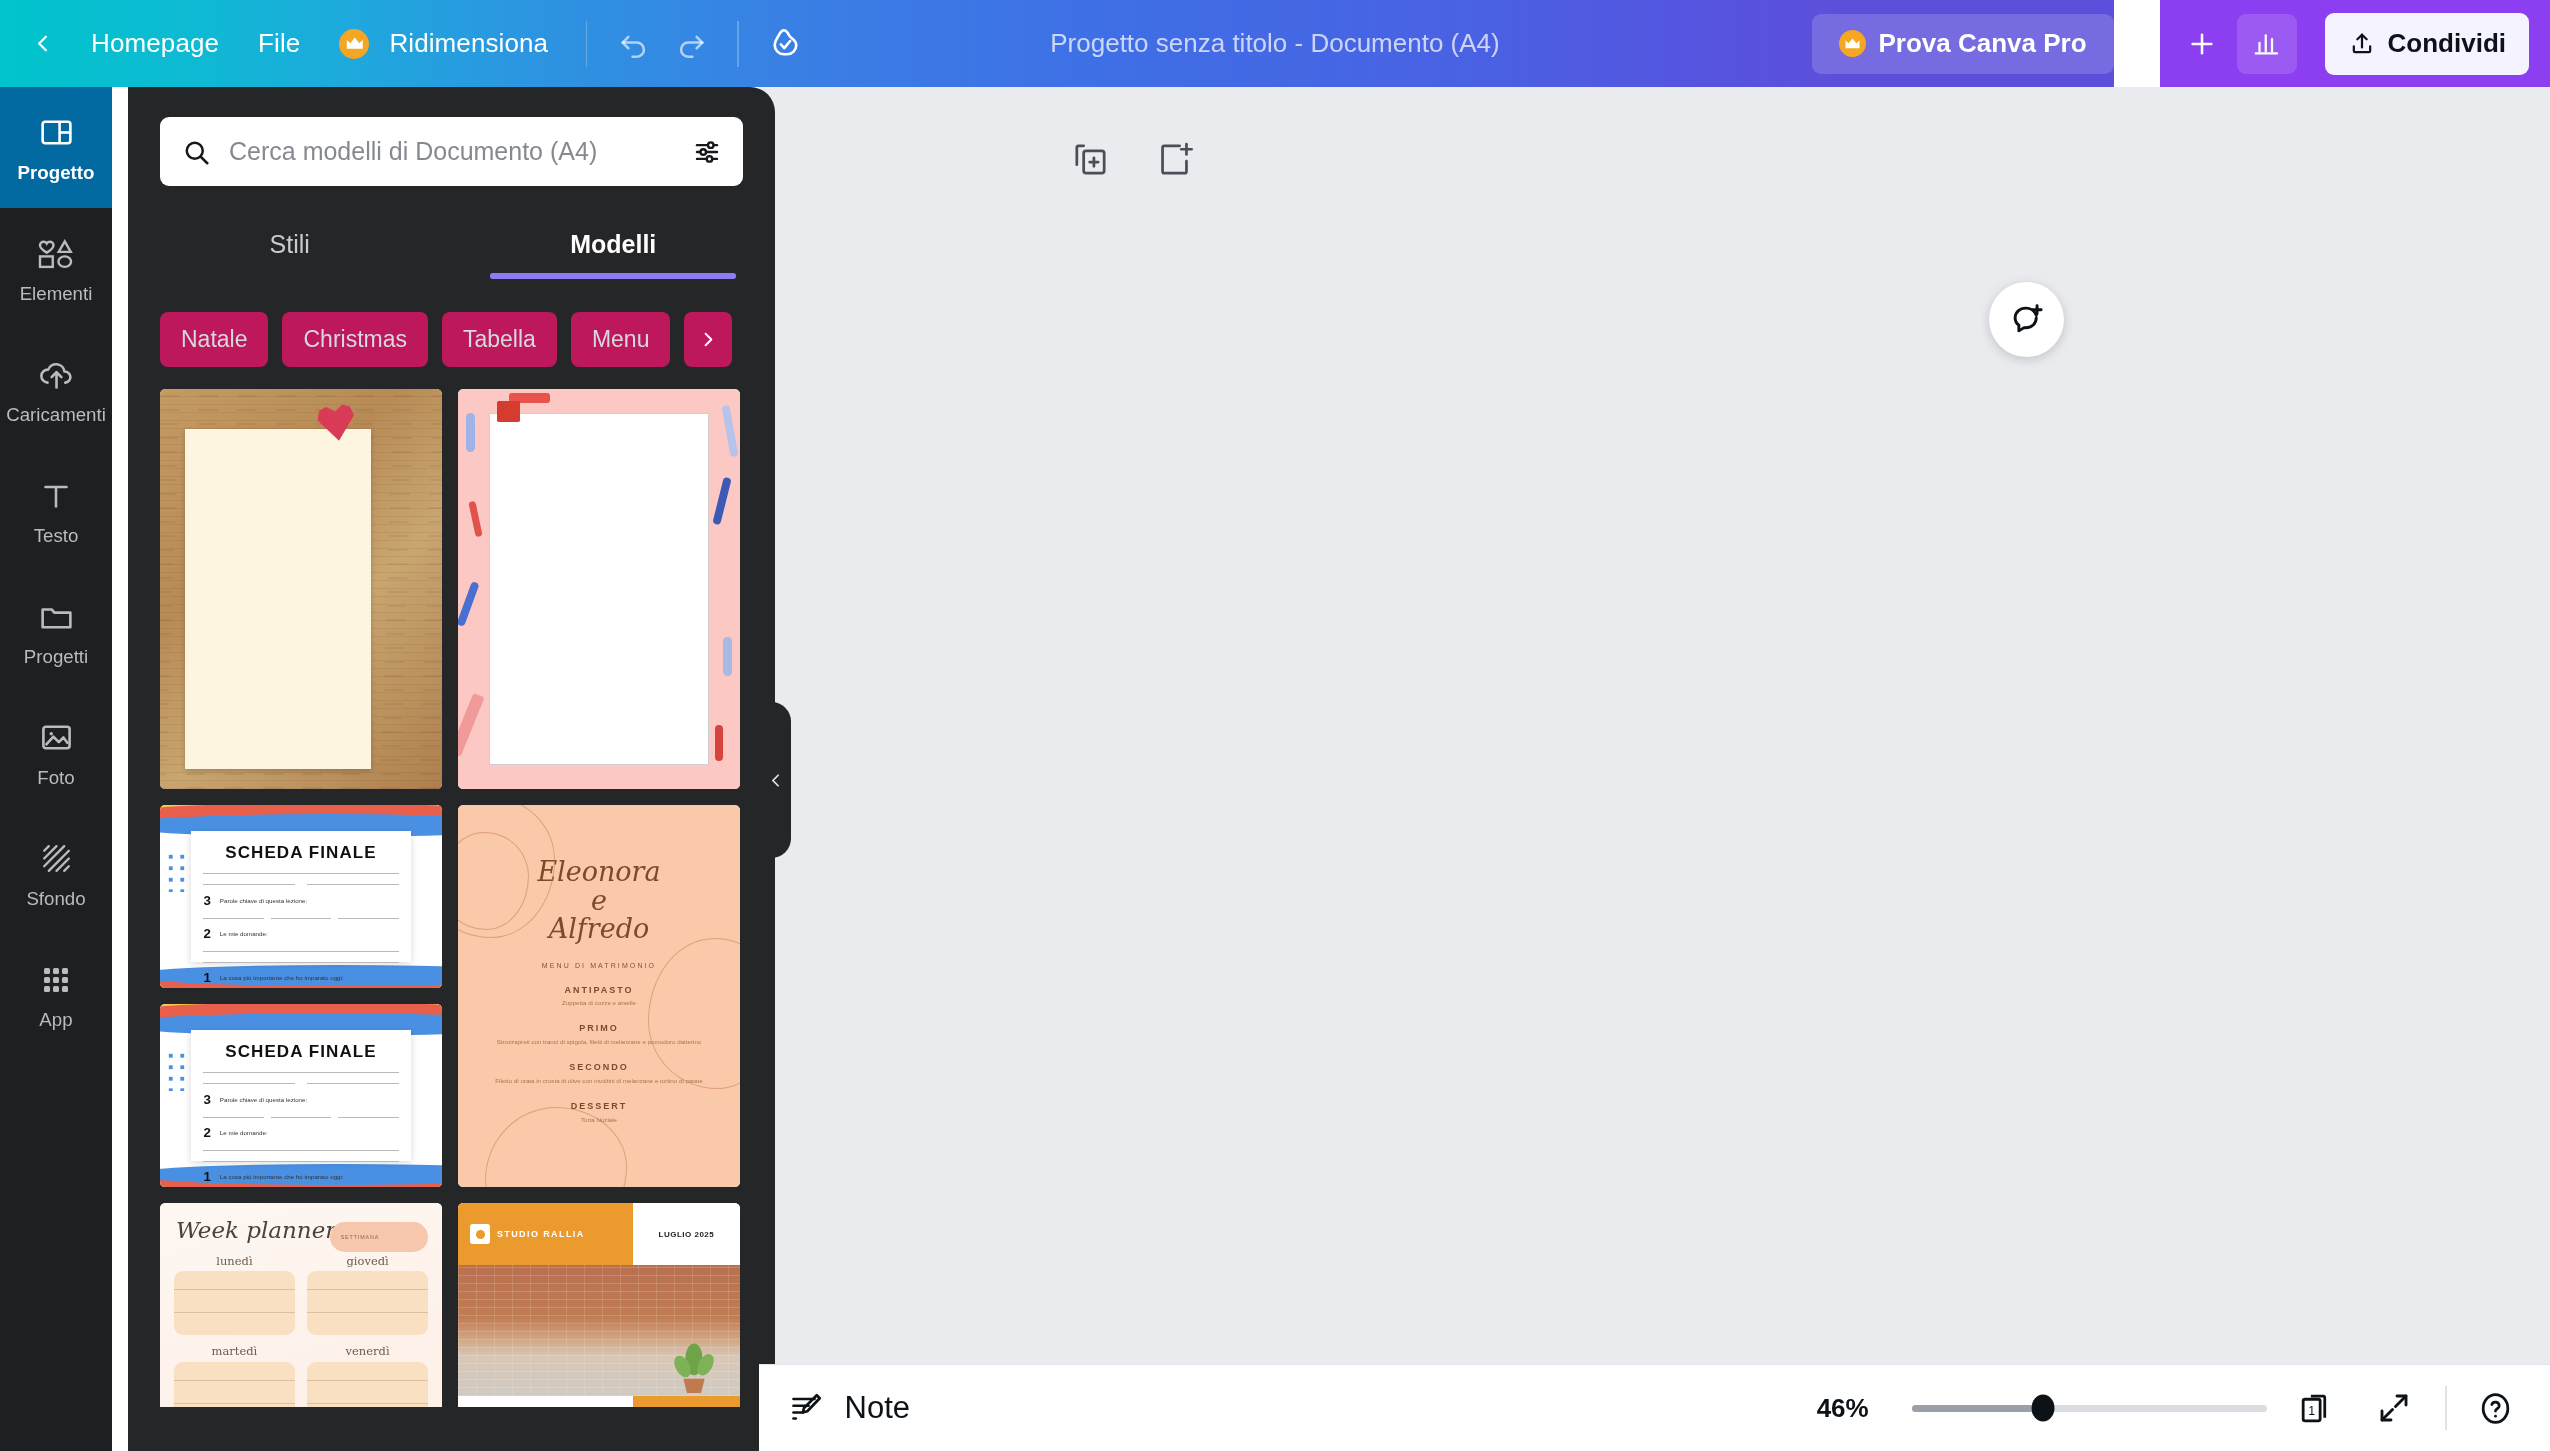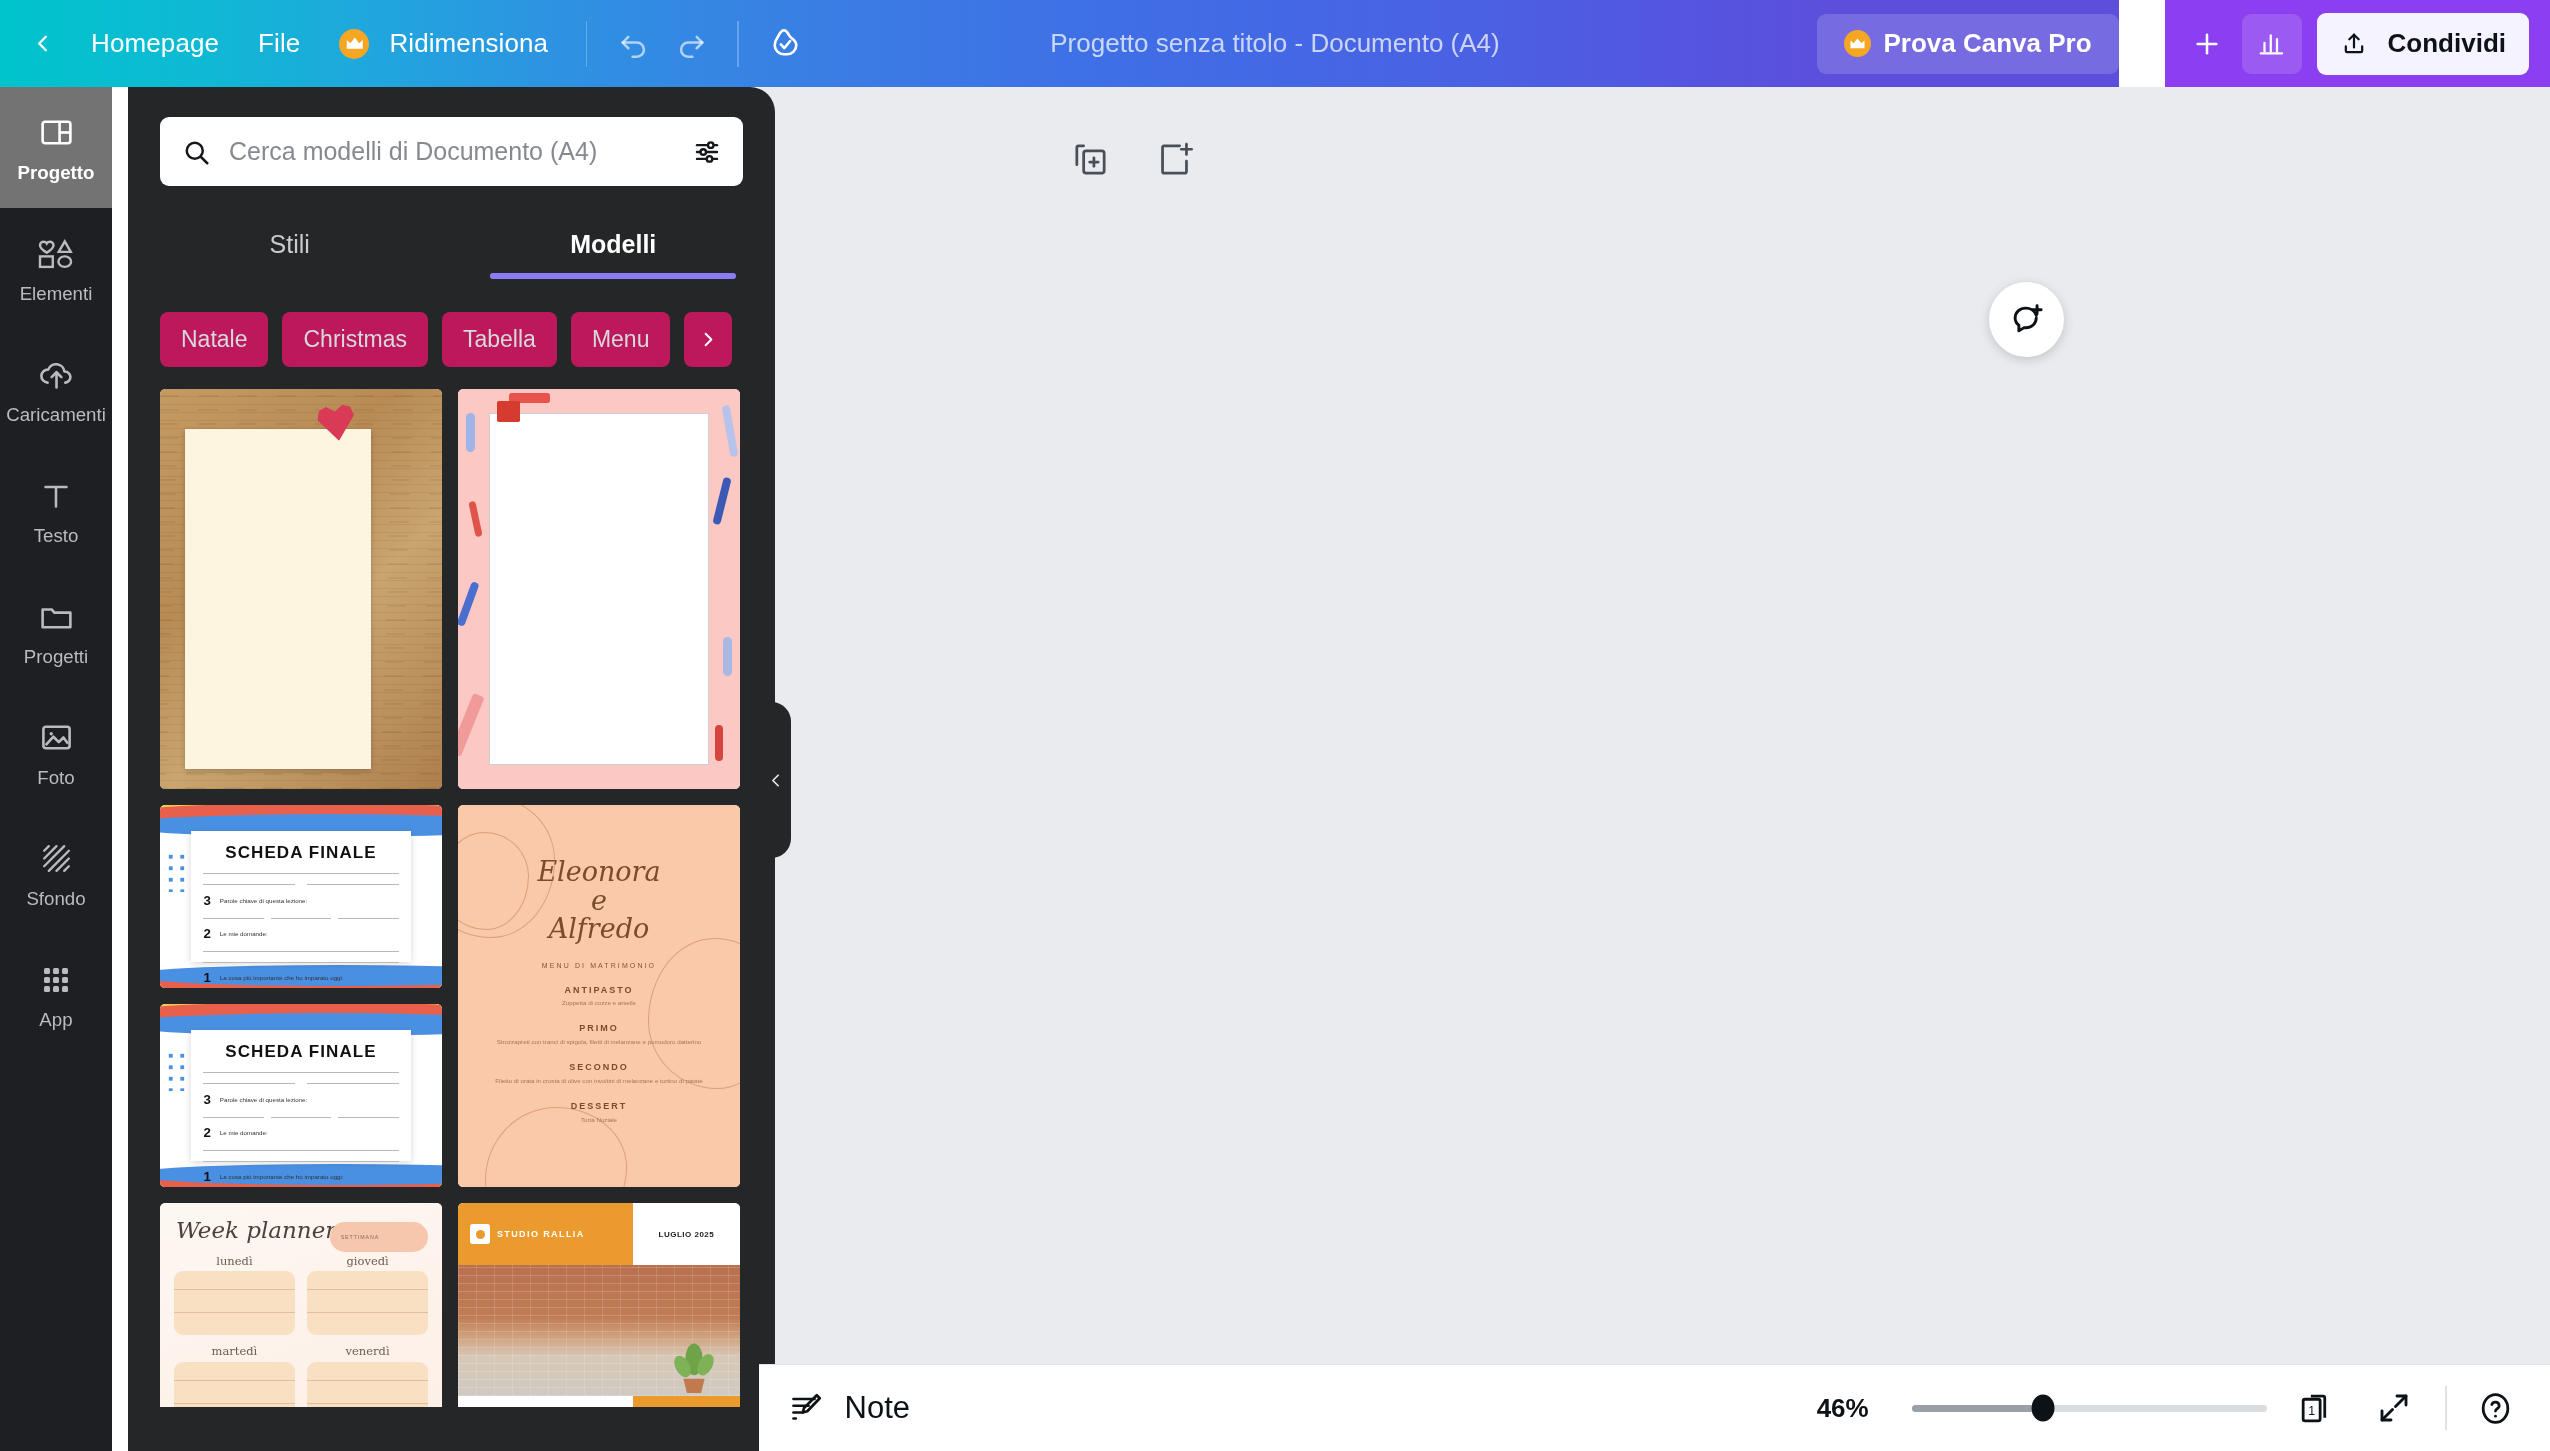--- a/index.html
+++ b/index.html
@@ -61,37 +61,37 @@
     gap: 5.3px; padding: 0 21px 0 12.4px; position: relative; z-index: 3;
   }
   .pz-icon {
     width: 60px; height: 60px; border-radius: 9px;
     display: flex; align-items: center; justify-content: center;
     background: rgba(255,255,255,.14); cursor: pointer;
   }
   .pz-icon.plain { background: transparent; }
   .share-btn {
     height: 62px; background: #f5f3ff; border-radius: 9px;
-    display: flex; align-items: center; gap: 20px; padding: 0 23px;
-    color: #0d1216; font-size: 26px; font-weight: 700; margin-left: 9px; cursor: pointer;
+    display: flex; align-items: center; gap: 12px; padding: 0 23px;
+    color: #0d1216; font-size: 26px; font-weight: 700; margin-left: 22px; cursor: pointer;
     white-space: nowrap;
   }
 
   
   .rail {
     position: absolute; left: 0; top: 87px; width: 112px; height: 1364px;
     background: #1d1f22; z-index: 30;
   }
   .rail-item {
     width: 112px; height: 121px; display: flex; flex-direction: column;
     align-items: center; justify-content: center; gap: 10.7px; cursor: pointer;
     color: #b9bbbe;
   }
   .rail-item .lbl { font-size: 18.7px; line-height: 1; }
-  .rail-item.active { background: #737373; color: #ffffff; }
+  .rail-item.active { background: #0369a1; color: #ffffff; }
   .rail-item.active .lbl { font-weight: 700; }
   .rail-ico { width: 41px; height: 41px; display: flex; align-items: center; justify-content: center; }
 
   
   .panel {
     position: absolute; left: 128px; top: 87px; width: 647px; height: 1364px;
     background: #252627; z-index: 25; overflow: hidden;
     border-top-right-radius: 25px;
   }
   .search-wrap { padding: 30px 32px 0 32px; }

